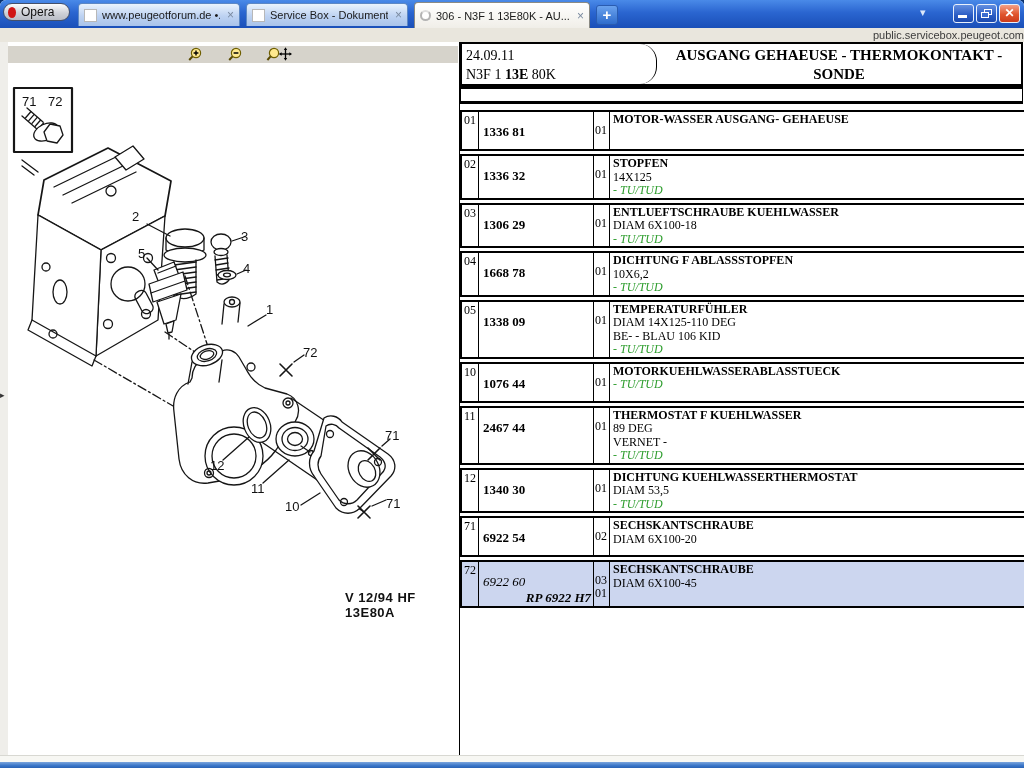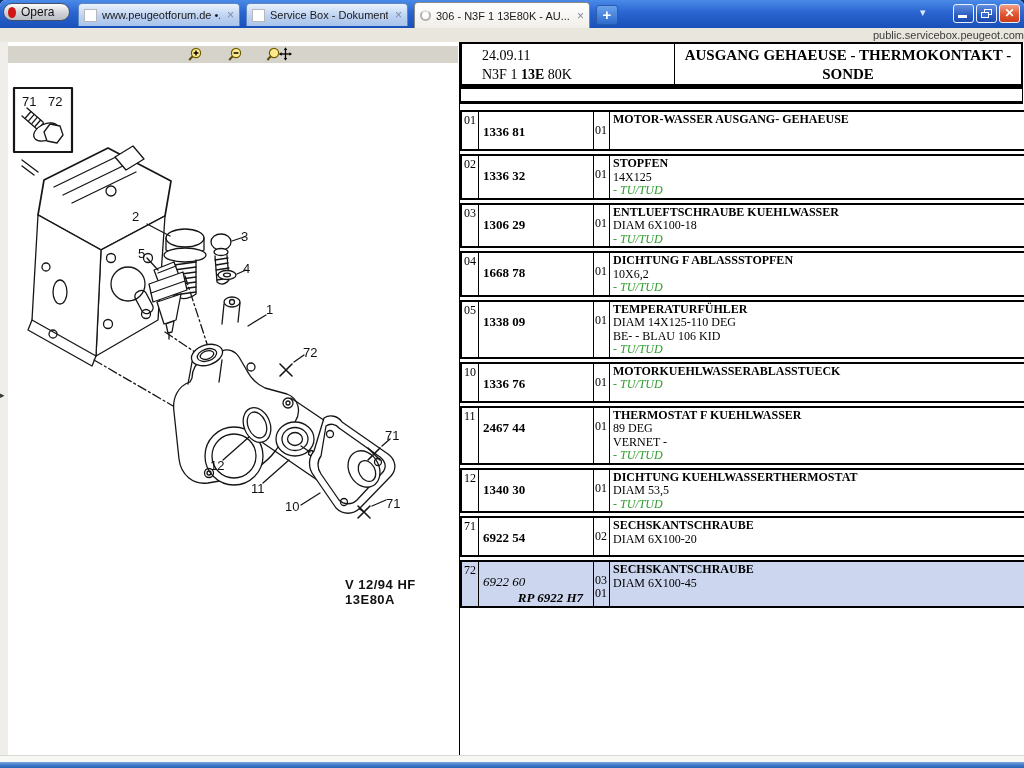--- a/index.html
+++ b/index.html
@@ -49,39 +49,39 @@
   
   #content { position:absolute; left:0; top:42px; width:1024px; height:713px; background:#fff; }
 
   
   #edge-strip { position:absolute; left:0; top:0; width:8px; height:713px; background:#efeeea; }
   #expand-arrow { position:absolute; left:0px; top:348px; font-size:9px; color:#333; }
   #zoom-toolbar { position:absolute; left:8px; top:4px; width:450px; height:17px; background:#d6d3cb;
                   display:flex; align-items:center; gap:14px; padding-left:178px; }
   .zoom-icon { width:26px; height:15px; }
   #diagram-wrap { position:absolute; left:8px; top:20px; width:450px; height:545px; }
-  #version-text { position:absolute; left:337px; top:515px; font-size:13px; font-weight:bold;
+  #version-text { position:absolute; left:337px; top:528px; font-size:13px; font-weight:bold;
                   color:#111; letter-spacing:0.5px; }
 
   
   #right-panel { position:absolute; left:459px; top:0; width:564px; height:713px;
                  border-left:1px solid #000;
                  font-family:"Liberation Serif", serif; }
   #tbl-header { position:absolute; left:0; top:0; width:563px; height:44px;
                 border:2px solid #000; display:flex; }
-  #hdr-left { width:213px; border-right:1px solid #000; padding:2px 20px; font-size:14px; line-height:19px; }
+  #hdr-left { width:195px; border-right:1px solid #000; padding:2px 4px; font-size:14px; line-height:19px;border-radius:17px; }
   #hdr-right { flex:1; text-align:center; font-size:15px; font-weight:bold; line-height:19px; padding-top:2px; }
   #sep-bar { position:absolute; left:0; top:44px; width:563px; height:18px;
              border:1px solid #000; border-top-width:3px; border-bottom-width:3px; }
   #rows { position:absolute; left:0; top:68px; width:569px; }
   .part-row { display:flex; border:2px solid #000; margin-bottom:3px; min-height:41px; background:#fff; }
   .part-row.highlighted { background:#ccd6ef; }
   .cell { border-right:1px solid #000; }
   .cell.ref  { width:17px; font-size:12px; padding:1px 0 0 2px; }
-  .cell.pn   { width:115px; font-size:13px; font-weight:bold; padding:12px 10px 0 4px; }
+  .cell.pn   { width:115px; font-size:13px; font-weight:bold; padding:12px 2px 0 4px; }
   .cell.pn .pn-main.italic { font-style:italic; font-weight:normal; }
   .cell.pn .pn-extra { font-style:italic; font-weight:bold; text-align:right; font-size:13px; }
   .cell.qty  { width:16px; font-size:12px; padding:12px 0 0 1px; line-height:13px; }
   .cell.desc { flex:1; border-right:none; padding:1px 0 0 3px; font-size:12px; line-height:13.5px; }
   .cell.desc .line.bold { font-weight:bold; }
   .cell.desc .line.green { color:#2f9e2f; font-style:italic; }
 
   
   #bottom-strip { position:absolute; left:0; top:755px; width:1024px; height:7px; background:#f7f7f3;
                   border-top:1px solid #d8d8d2; }
@@ -357,21 +357,21 @@
             <div class="cell desc">
               <div class="line bold">TEMPERATURFÜHLER</div>
               <div class="line plain">DIAM 14X125-110 DEG</div>
               <div class="line plain">BE- - BLAU 106 KID</div>
               <div class="line green">- TU/TUD</div>
             </div>
           </div>
           <div class="part-row">
             <div class="cell ref">10</div>
             <div class="cell pn">
-              <div class="pn-main">1336 76</div>
+              <div class="pn-main">1076 44</div>
             </div>
             <div class="cell qty">
               <div class="q1">01</div>
             </div>
             <div class="cell desc">
               <div class="line bold">MOTORKUEHLWASSERABLASSTUECK</div>
               <div class="line green">- TU/TUD</div>
             </div>
           </div>
           <div class="part-row">

